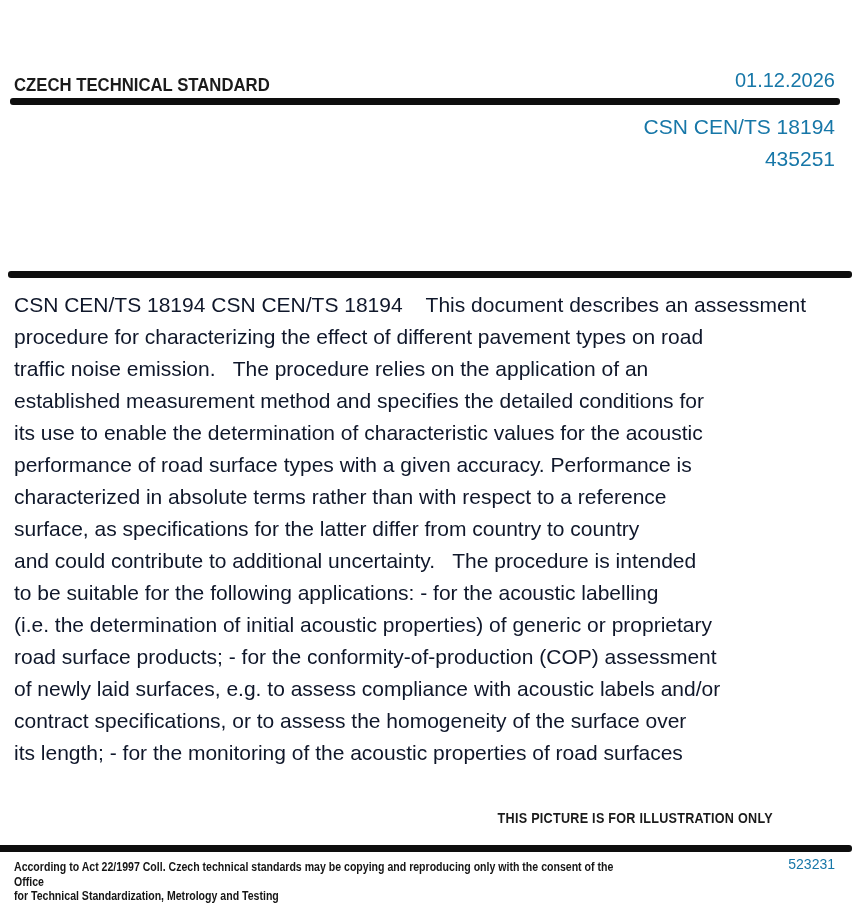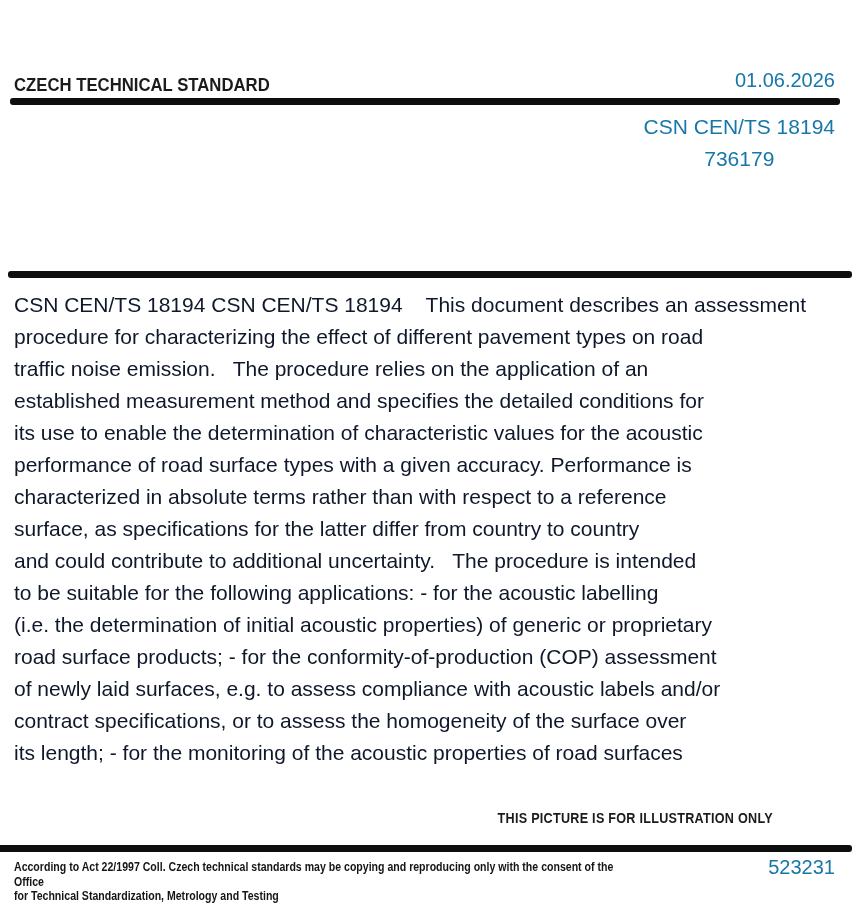--- a/index.html
+++ b/index.html
@@ -46,21 +46,21 @@
     line-height: 32px;
     color: #1777a8;
     white-space: pre-wrap;
   }
   .title-right {
     position: absolute;
     right: 30px; top: 111px;
     font-size: 21px;
     line-height: 32px;
     color: #1777a8;
-    text-align: center;
+    text-align: right;
     white-space: nowrap;
   }
   .abstract {
     position: absolute;
     left: 14px; top: 289px;
     width: 836px;
     font-size: 21px;
     line-height: 32px;
     color: #0f172a;
     white-space: pre-wrap;
@@ -84,40 +84,40 @@
     font-weight: 700;
     line-height: 14.5px;
     color: #151515;
     transform: scaleX(0.88);
     transform-origin: left top;
     white-space: pre-wrap;
   }
   .footer-number {
     position: absolute;
     right: 30px; top: 856px;
-    font-size: 20px;
+    font-size: 14px;
     color: #1777a8;
     white-space: nowrap;
   }
 </style>
 </head>
 <body>
 
 <div class="page">
 
   <div class="header-title">CZECH TECHNICAL STANDARD</div>
 
-  <div class="header-date">01.06.2026</div>
+  <div class="header-date">01.12.2026</div>
 
   <div class="rule rule-header"></div>
 
 
   <div class="title-right">
     <div>CSN CEN/TS 18194</div>
-    <div>736179</div>
+    <div>435251</div>
   </div>
 
   <div class="rule rule-mid"></div>
 
   <div class="abstract">CSN CEN/TS 18194 CSN CEN/TS 18194    This document describes an assessment
 procedure for characterizing the effect of different pavement types on road
 traffic noise emission.   The procedure relies on the application of an
 established measurement method and specifies the detailed conditions for
 its use to enable the determination of characteristic values for the acoustic
 performance of road surface types with a given accuracy. Performance is

